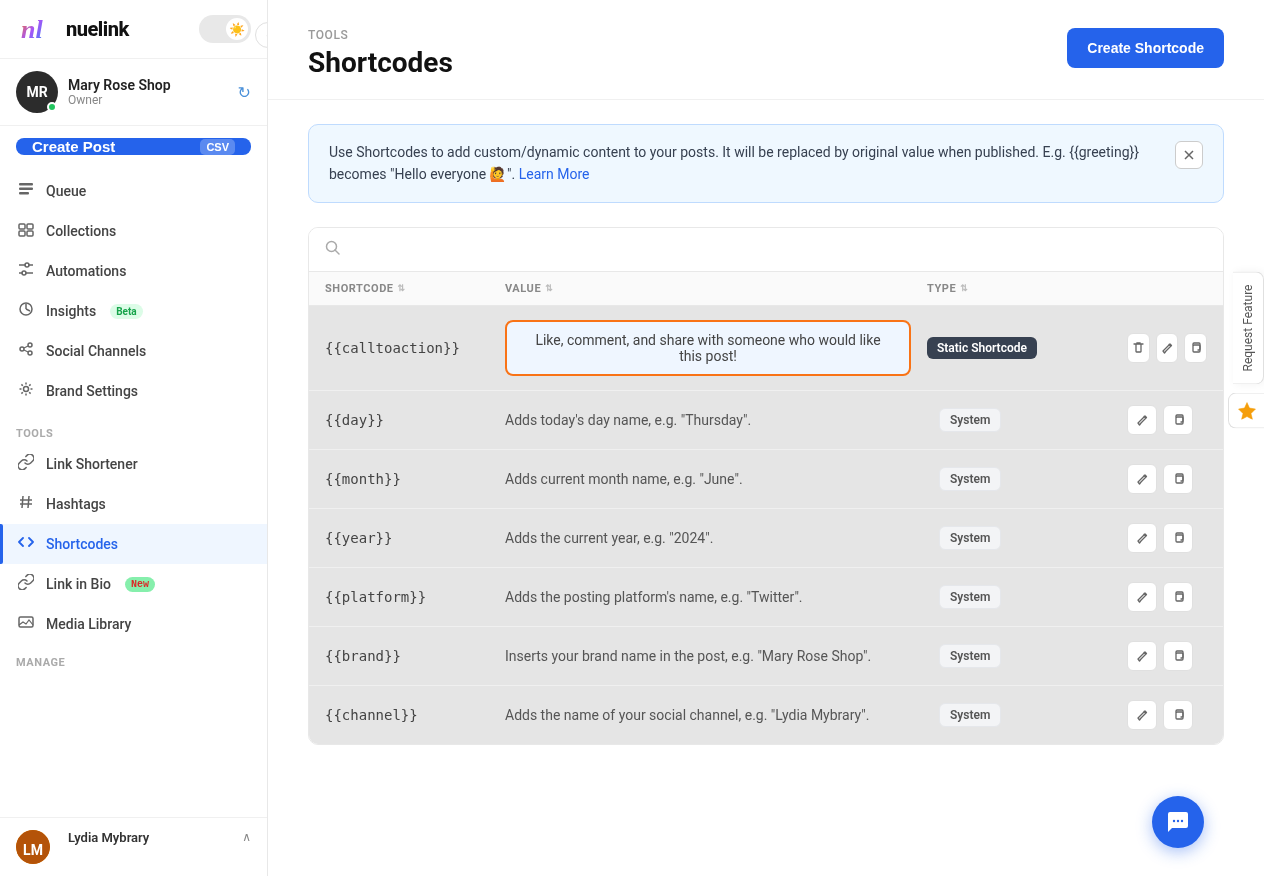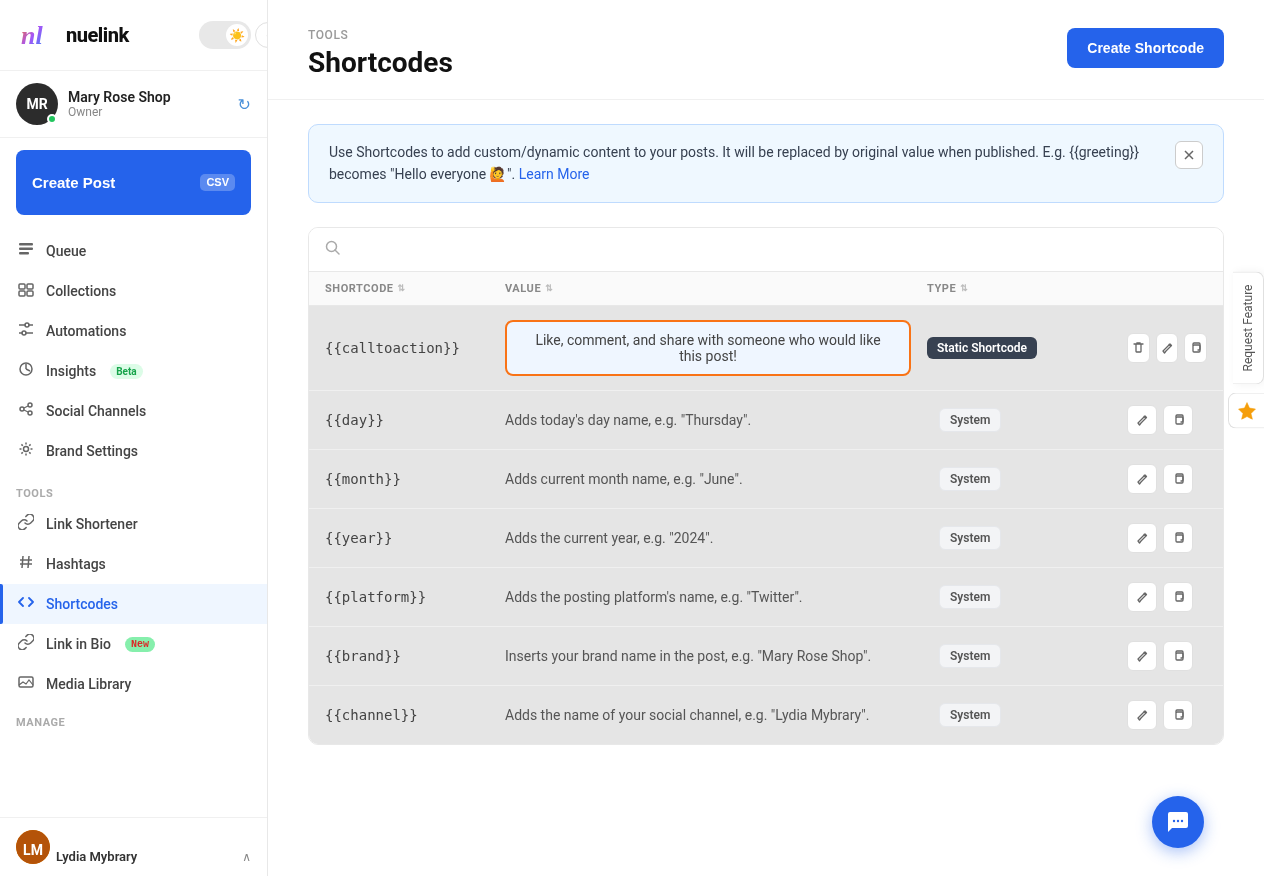--- a/index.html
+++ b/index.html
@@ -11,21 +11,21 @@
       min-width: 268px;
       background: #fff;
       border-right: 1px solid #e8e8e8;
       display: flex;
       flex-direction: column;
       height: 100%;
       overflow-y: auto;
       position: relative;
     }
     .sidebar-header {
-      padding: 14px 16px;
+      padding: 8px 16px;
       display: flex;
       align-items: center;
       justify-content: space-between;
       border-bottom: 1px solid #f0f0f0;
     }
     .logo-area { display: flex; align-items: center; gap: 8px; }
     .theme-toggle {
       background: #e8e8e8;
       border-radius: 20px;
       width: 52px;
@@ -100,25 +100,26 @@
     .account-name { font-size: 14px; font-weight: 600; color: #222; }
     .account-role { font-size: 12px; color: #888; }
     .refresh-icon { color: #4a90d9; cursor: pointer; font-size: 16px; }
 
     .create-post-btn {
       margin: 12px 16px;
       background: #2563eb;
       color: #fff;
       border: none;
       border-radius: 8px;
-      padding: 24px 16px;
+      padding: 0 16px;
       font-size: 15px;
       font-weight: 600;
       cursor: pointer;
       display: flex;
+      align-items: center;
       justify-content: space-between;
       width: calc(100% - 32px);
     }
     .csv-badge {
       background: rgba(255,255,255,0.25);
       border-radius: 5px;
       padding: 2px 6px;
       font-size: 11px;
       font-weight: 700;
       color: #fff;
@@ -165,22 +166,22 @@
       margin-left: 4px;
     }
     .badge-beta { background: #dcfce7; color: #16a34a; }
     .badge-new { background: #86efac; color: #dc2626; font-family: Liberation Mono, monospace; }
 
     .sidebar-footer {
       margin-top: auto;
       padding: 12px 16px;
       border-top: 1px solid #f0f0f0;
       display: flex;
-      align-items: flex-end;
-      gap: 6px;
+      align-items: flex-start;
+      gap: 18px;
       cursor: pointer;
     }
     .footer-avatar {
       width: 34px;
       height: 34px;
       border-radius: 50%;
       background: #d97706;
       overflow: hidden;
       flex-shrink: 0;
     }

